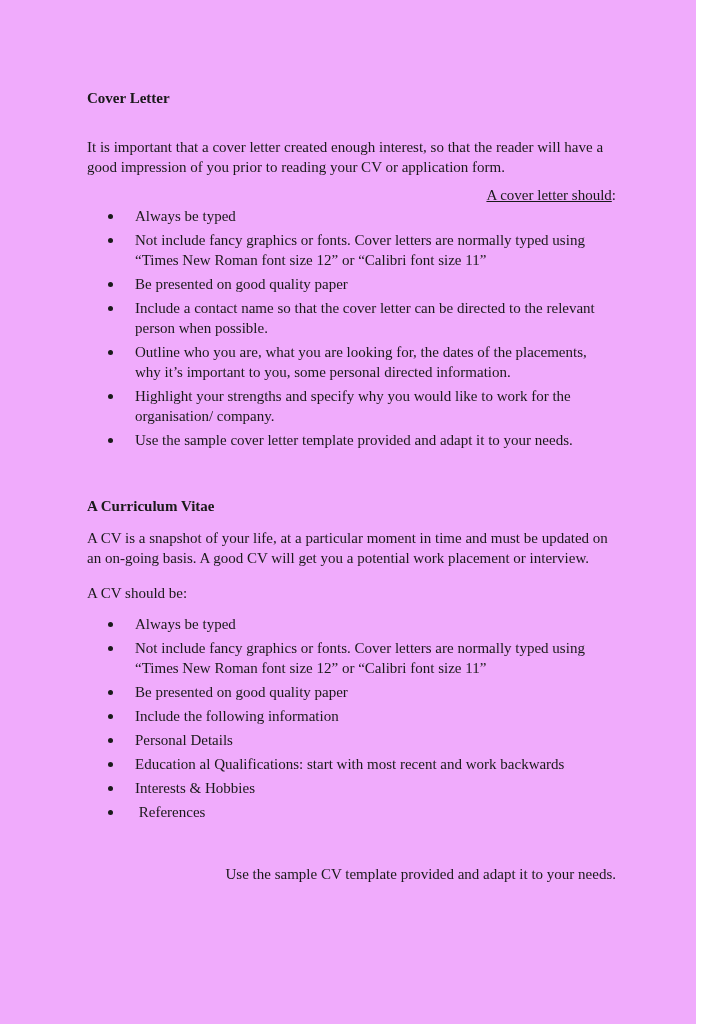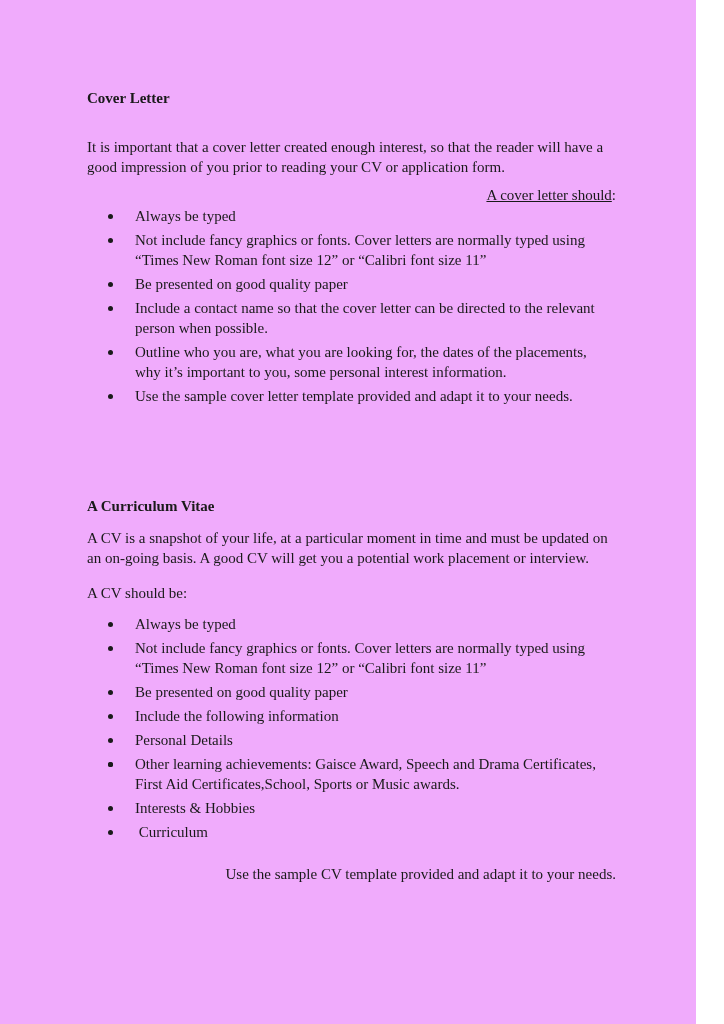--- a/index.html
+++ b/index.html
@@ -33,37 +33,37 @@
 
   <p class="abs" style="top:137px;">It is important that a cover letter created enough interest, so that the reader will have a good impression of you prior to reading your CV or application form.</p>
 
   <p class="abs" style="top:185px;text-align:right;"><span class="u">A cover letter should</span><span>:</span></p>
 
   <ul class="abs" style="top:202px;">
     <li><span class="bullet"></span><span>Always be typed</span></li>
     <li><span class="bullet"></span><span>Not include fancy graphics or fonts. Cover letters are normally typed using “Times New Roman font size 12” or “Calibri font size 11”</span></li>
     <li><span class="bullet"></span><span>Be presented on good quality paper</span></li>
     <li><span class="bullet"></span><span>Include a contact name so that the cover letter can be directed to the relevant person when possible.</span></li>
-    <li><span class="bullet"></span><span>Outline who you are, what you are looking for, the dates of the placements, why it’s important to you, some personal interest information.</span></li>
+    <li><span class="bullet"></span><span>Outline who you are, what you are looking for, the dates of the placements, why it’s important to you, some personal directed information.</span></li>
+    <li><span class="bullet"></span><span>Highlight your strengths and specify why you would like to work for the organisation/ company.</span></li>
     <li><span class="bullet"></span><span>Use the sample cover letter template provided and adapt it to your needs.</span></li>
   </ul>
 
   <h2 class="abs" style="top:496px;">A Curriculum Vitae</h2>
 
   <p class="abs" style="top:583px;">A CV should be:</p>
 
   <p class="abs" style="top:528px;">A CV is a snapshot of your life, at a particular moment in time and must be updated on an on-going basis. A good CV will get you a potential work placement or interview.</p>
 
   <ul class="abs" style="top:610px;">
     <li><span class="bullet"></span><span>Always be typed</span></li>
     <li><span class="bullet"></span><span>Not include fancy graphics or fonts. Cover letters are normally typed using “Times New Roman font size 12” or “Calibri font size 11”</span></li>
     <li><span class="bullet"></span><span>Be presented on good quality paper</span></li>
     <li><span class="bullet"></span><span>Include the following information</span></li>
     <li><span class="bullet"></span><span>Personal Details</span></li>
-    <li><span class="bullet"></span></li>
-    <li><span class="bullet"></span><span>Other learning achievements: Gaisce Award, Speech and Drama Certificates, First Aid Certificates,School, Sports or Music awards.</span></li>
+    <li><span class="bullet"></span><span>Education al Qualifications: start with most recent and work backwards</span></li>
     <li><span class="bullet"></span><span>Interests &amp; Hobbies</span></li>
-    <li><span class="bullet"></span><span style="white-space:pre;"> Curriculum</span></li>
+    <li><span class="bullet"></span><span style="white-space:pre;"> References</span></li>
   </ul>
 
   <p class="abs" style="top:864px;text-align:right;">Use the sample CV template provided and adapt it to your needs.</p>
 
 </div>
 
 </body></html>

